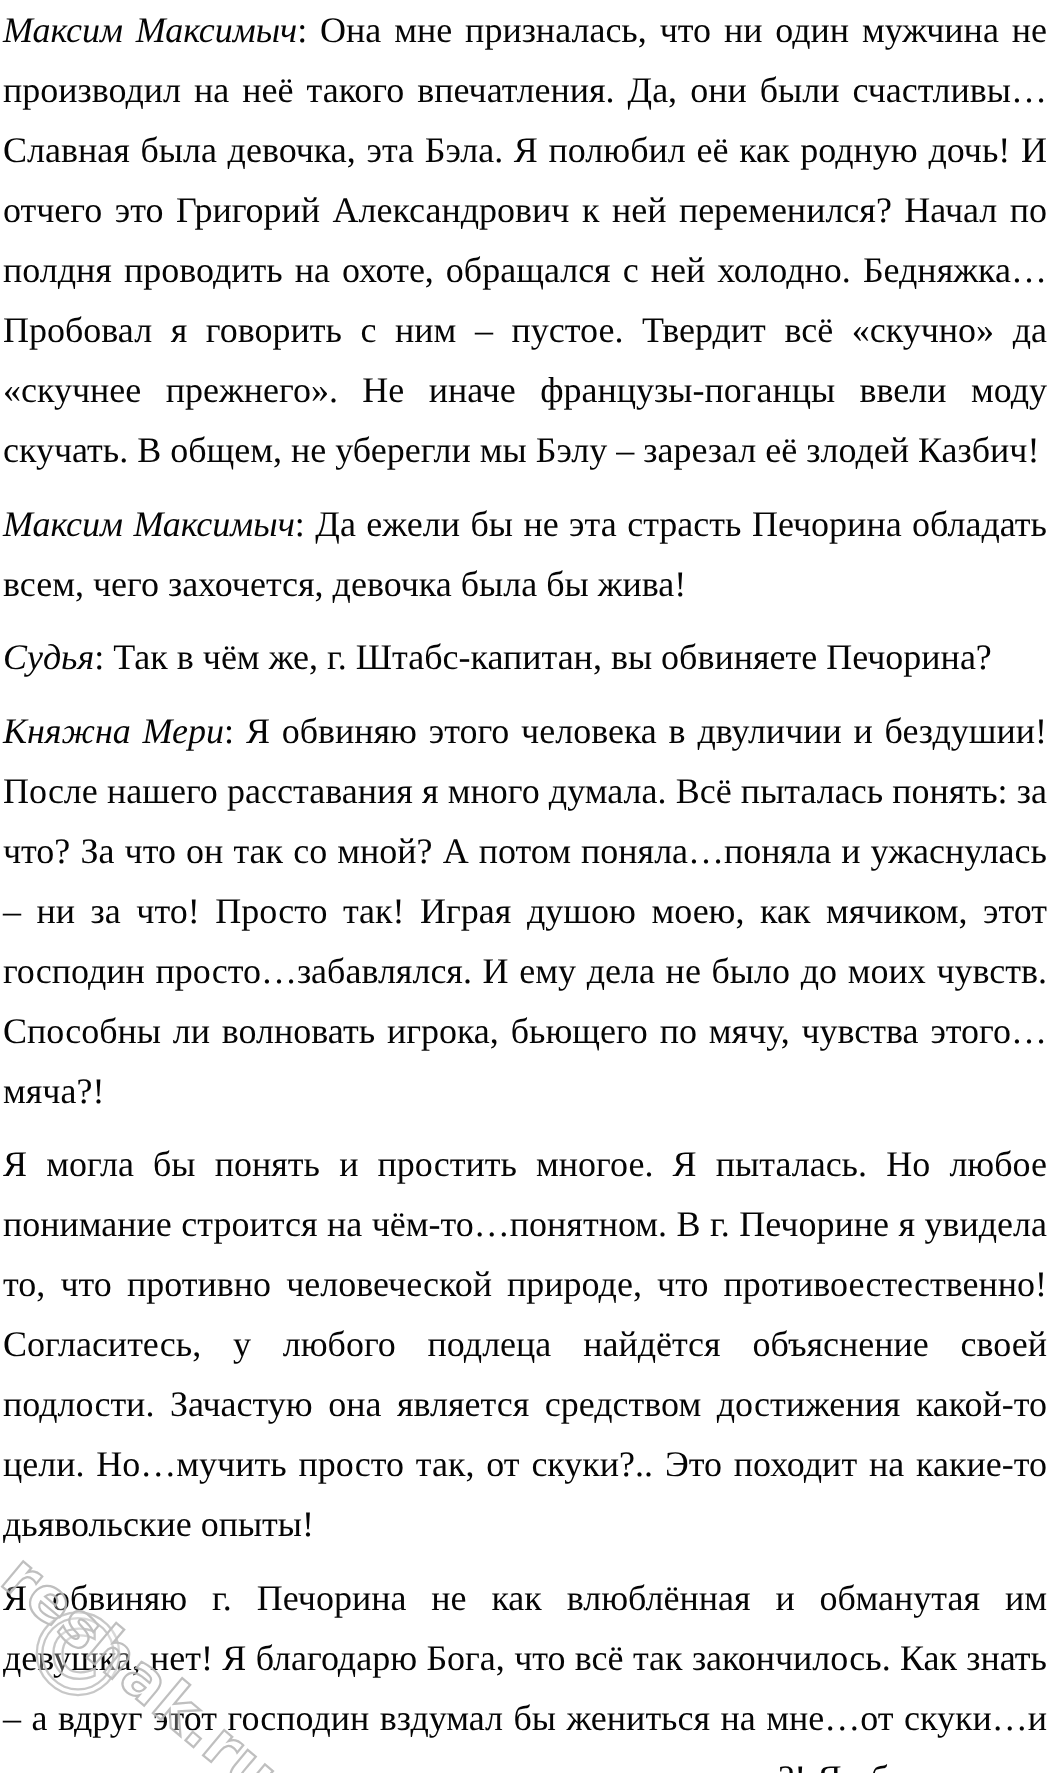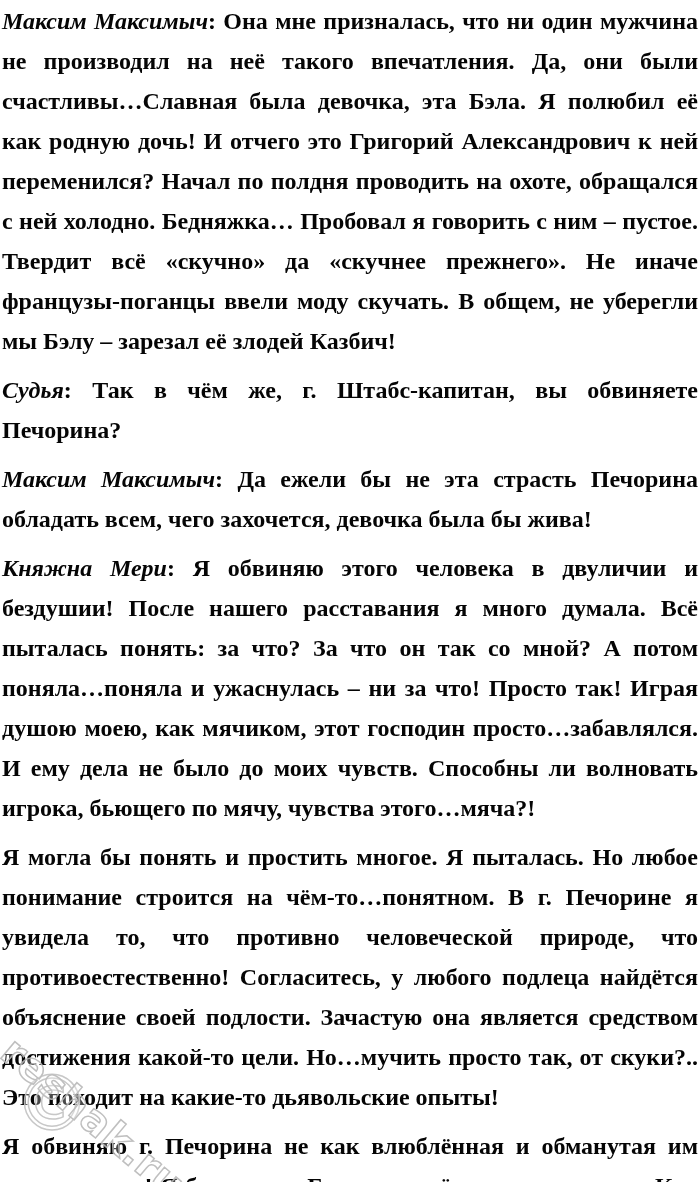--- a/index.html
+++ b/index.html
@@ -16,21 +16,20 @@
   .page {
     padding: 1px 2px 0 2px;
     font-family: "Liberation Serif", "DejaVu Serif", serif;
     font-size: 24px;
     line-height: 40px;
     color: #050505;
     text-align: justify;
   }
   .para {
     margin: 0 0 9px 0;
-    font-weight: bold;
   }
   .speaker {
     font-style: italic;
   }
   
   .watermark {
     position: absolute;
     left: 8px;
     top: 1018px;
     width: 190px;
@@ -63,23 +62,23 @@
     -webkit-text-stroke: 1.5px #c2c2c2;
   }
 </style>
 </head>
 <body>
 
 <div class="page">
 
   <p class="para"><span class="speaker">Максим Максимыч</span><span>: </span><span>Она мне призналась, что ни один мужчина не производил на неё такого впечатления. Да, они были счастливы…Славная была девочка, эта Бэла. Я полюбил её как родную дочь! И отчего это Григорий Александрович к ней переменился? Начал по полдня проводить на охоте, обращался с ней холодно. Бедняжка… Пробовал я говорить с ним – пустое. Твердит всё «скучно» да «скучнее прежнего». Не иначе французы-поганцы ввели моду скучать. В общем, не уберегли мы Бэлу – зарезал её злодей Казбич!</span></p>
 
+  <p class="para"><span class="speaker">Максим Максимыч</span><span>: </span><span>Да ежели бы не эта страсть Печорина обладать всем, чего захочется, девочка была бы жива!</span></p>
+
   <p class="para"><span class="speaker">Судья</span><span>: </span><span>Так в чём же, г. Штабс-капитан, вы обвиняете Печорина?</span></p>
-
-  <p class="para"><span class="speaker">Максим Максимыч</span><span>: </span><span>Да ежели бы не эта страсть Печорина обладать всем, чего захочется, девочка была бы жива!</span></p>
 
   <p class="para"><span class="speaker">Княжна Мери</span><span>: </span><span>Я обвиняю этого человека в двуличии и бездушии! После нашего расставания я много думала. Всё пыталась понять: за что? За что он так со мной? А потом поняла…поняла и ужаснулась – ни за что! Просто так! Играя душою моею, как мячиком, этот господин просто…забавлялся. И ему дела не было до моих чувств. Способны ли волновать игрока, бьющего по мячу, чувства этого…мяча?!</span></p>
 
   <p class="para"><span class="speaker"></span><span></span><span>Я могла бы понять и простить многое. Я пыталась. Но любое понимание строится на чём-то…понятном. В г. Печорине я увидела то, что противно человеческой природе, что противоестественно! Согласитесь, у любого подлеца найдётся объяснение своей подлости. Зачастую она является средством достижения какой-то цели. Но…мучить просто так, от скуки?.. Это походит на какие-то дьявольские опыты!</span></p>
 
   <p class="para"><span class="speaker"></span><span></span><span>Я обвиняю г. Печорина не как влюблённая и обманутая им девушка, нет! Я благодарю Бога, что всё так закончилось. Как знать – а вдруг этот господин вздумал бы жениться на мне…от скуки…и продолжить свои эксперименты над душою моею?! Я обвиняю его как человек, способный искренне любить и верить (не обольщайтесь, Вы не убили</span></p>
 
 </div>
 
 <div class="watermark">

